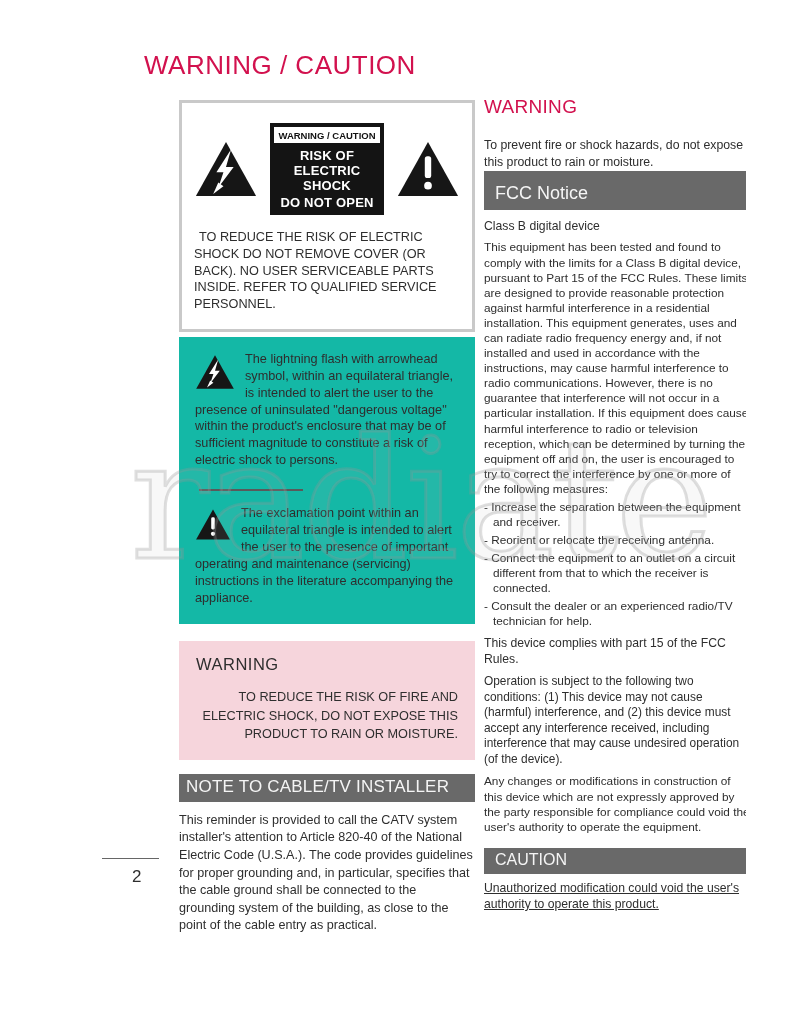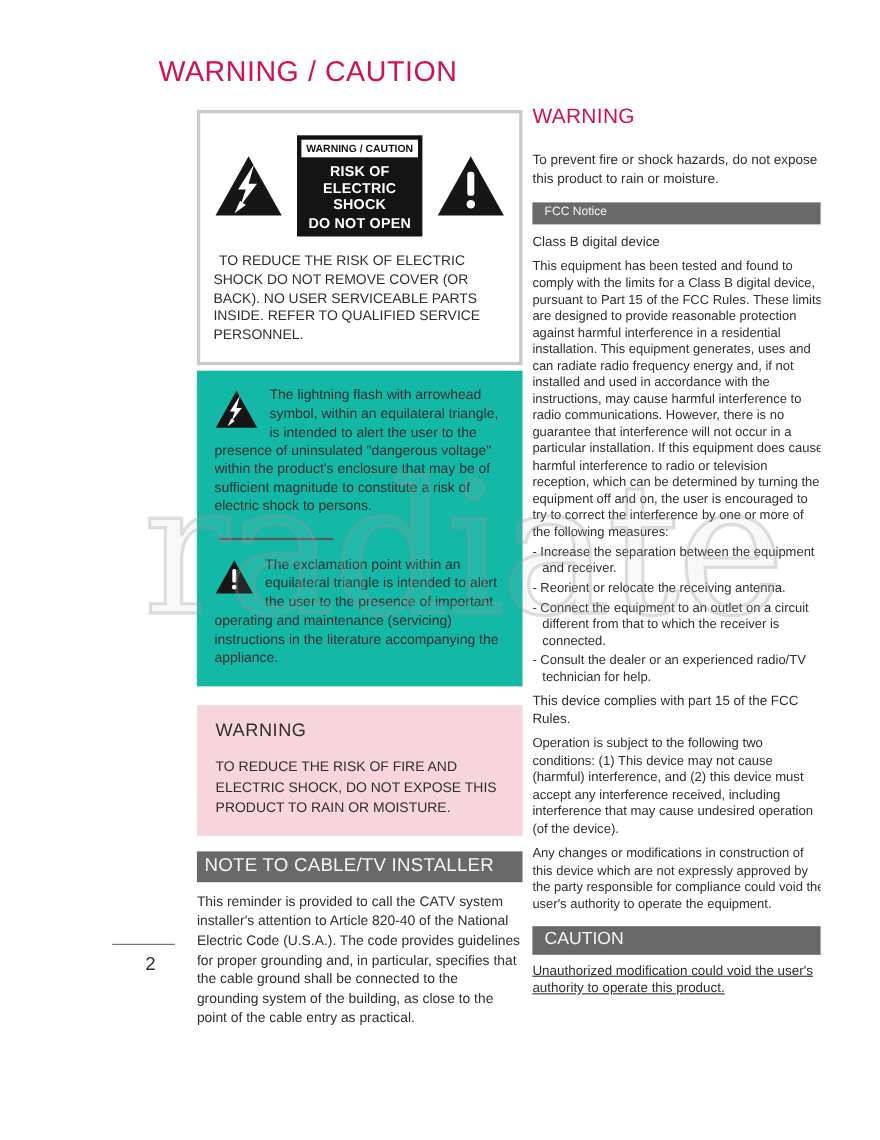--- a/index.html
+++ b/index.html
@@ -38,36 +38,36 @@
 
   .symbol-box { background:#14b8a6; margin-top:5px; padding:14px 16px 18px 16px; }
   .sym-para { font-size:12.7px; line-height:1.33; }
   .icon-small { float:left; width:40px; height:36px; margin:3px 10px 2px 0; }
   .icon-small svg { width:100%; height:100%; display:block; }
   .sym-divider { width:104px; border-top:2px solid #5a5a5a; margin:20px 0 14px 4px; height:0; }
   .clearfix::after { content:""; display:block; clear:both; }
 
   .fire-warning-box { background:#f6d5dc; margin-top:17px; padding:14px 17px 16px 17px; }
   .fire-warning-title { font-size:16.5px; letter-spacing:0.5px; color:#2e2e2e; font-weight:400; }
-  .fire-warning-text { margin-top:14px; font-size:12.7px; line-height:1.45; }
+  .fire-warning-text { margin-top:14px; font-size:12.7px; line-height:1.45;text-align:right; }
 
   .bar {
     background:#696969; color:#f5f5f5; font-weight:400;
   }
   .installer-bar { margin-top:14px; font-size:17px; padding:3px 7px 5px 7px; letter-spacing:0.2px; }
   .installer-text { margin-top:10px; font-size:12.6px; line-height:1.4; }
 
   .page-num-block { position:absolute; left:48px; top:858px; }
   .pn-line { width:57px; border-top:1.5px solid #666; }
   .pn-num { margin:8px 0 0 30px; font-size:17px; color:#2e2e2e; }
 
   
   .r-warning-heading { font-size:19px; color:#d2114e; font-weight:400; letter-spacing:0.3px; }
   .r-intro { margin-top:19px; font-size:12.3px; line-height:1.4; }
-  .fcc-bar { margin-top:13px; font-size:11px; padding:2px 10px 6px 11px; }
+  .fcc-bar { font-size:18px; padding:12px 10px 6px 11px; }
   .r-sub { margin-top:9px; font-size:12.2px; }
   .r-body { margin-top:7px; font-size:11.8px; line-height:1.28; }
   .r-bullet { margin-top:3px; font-size:11.8px; line-height:1.27; padding-left:9px; text-indent:-9px; }
   .r-par { margin-top:7px; font-size:12.2px; line-height:1.3; }
   .caution-bar { margin-top:12px; font-size:16px; padding:3px 10px 5px 11px; }
   .r-caution-body { margin-top:11px; font-size:13px; line-height:1.35; }
   .r-caution-note { margin-top:6px; font-size:12.2px; line-height:1.35;text-decoration:underline; }
 </style>
 </head>
 <body>

